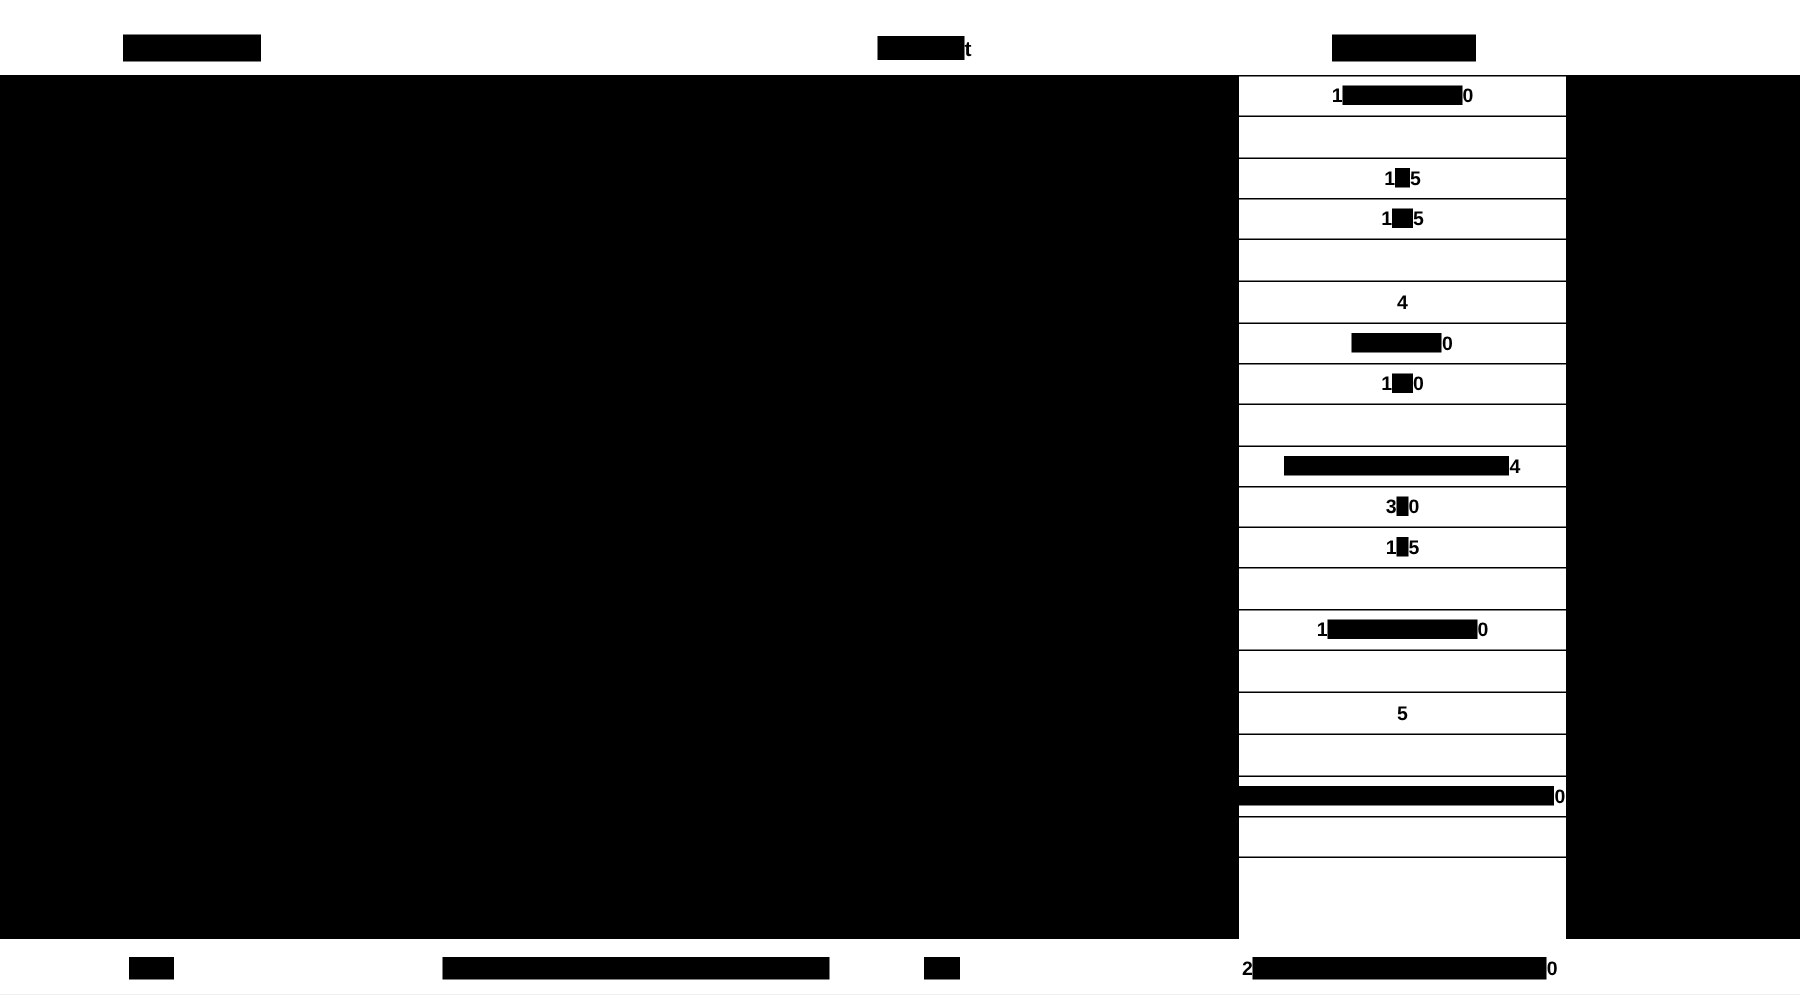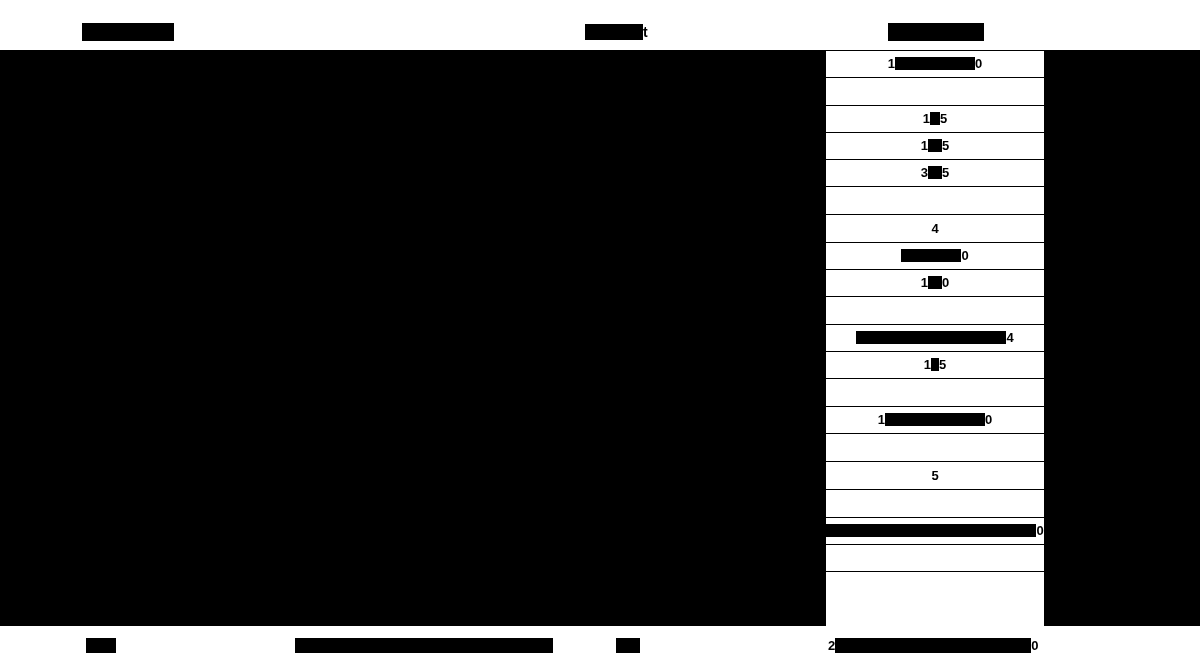--- a/index.html
+++ b/index.html
@@ -181,36 +181,36 @@
       <div class="num-row" style="height: 28px;">
         <span class="val mask"><span>1</span><span class="bar" style="width: 80px;"></span><span>0</span></span>
       </div>
       <div class="num-row" style="height: 28px;"></div>
       <div class="num-row" style="height: 27px;">
         <span class="val mask"><span>1</span><span class="bar" style="width: 10px;"></span><span>5</span></span>
       </div>
       <div class="num-row" style="height: 27px;">
         <span class="val mask"><span>1</span><span class="bar" style="width: 14px;"></span><span>5</span></span>
       </div>
-      <div class="num-row" style="height: 27px;">
-        <span class="val mask"><span>3</span><span class="bar" style="width: 14px;"></span><span>5</span></span>
-      </div>
       <div class="num-row" style="height: 28px;"></div>
       <div class="num-row" style="height: 28px;">
         <span class="val">4</span>
       </div>
       <div class="num-row" style="height: 27px;">
         <span class="val mask"><span class="bar" style="width: 60px;"></span><span>0</span></span>
       </div>
       <div class="num-row" style="height: 27px;">
         <span class="val mask"><span>1</span><span class="bar" style="width: 14px;"></span><span>0</span></span>
       </div>
       <div class="num-row" style="height: 28px;"></div>
       <div class="num-row" style="height: 27px;">
         <span class="val mask"><span class="bar" style="width: 150px;"></span><span>4</span></span>
+      </div>
+      <div class="num-row" style="height: 27px;">
+        <span class="val mask"><span>3</span><span class="bar" style="width: 8px;"></span><span>0</span></span>
       </div>
       <div class="num-row" style="height: 27px;">
         <span class="val mask"><span>1</span><span class="bar" style="width: 8px;"></span><span>5</span></span>
       </div>
       <div class="num-row" style="height: 28px;"></div>
       <div class="num-row" style="height: 27px;">
         <span class="val mask"><span>1</span><span class="bar" style="width: 100px;"></span><span>0</span></span>
       </div>
       <div class="num-row" style="height: 28px;"></div>
       <div class="num-row" style="height: 28px;">

